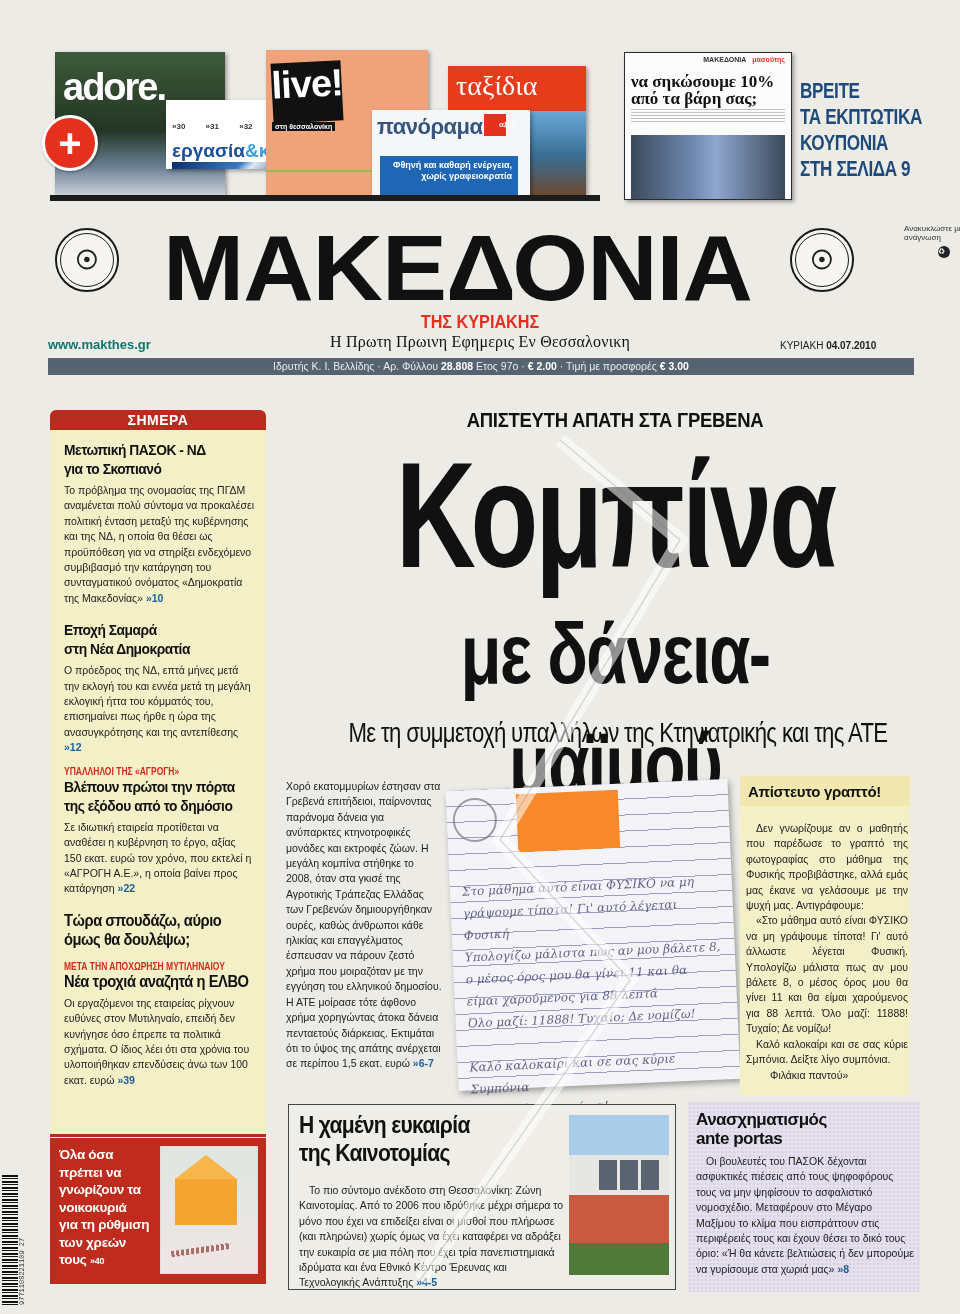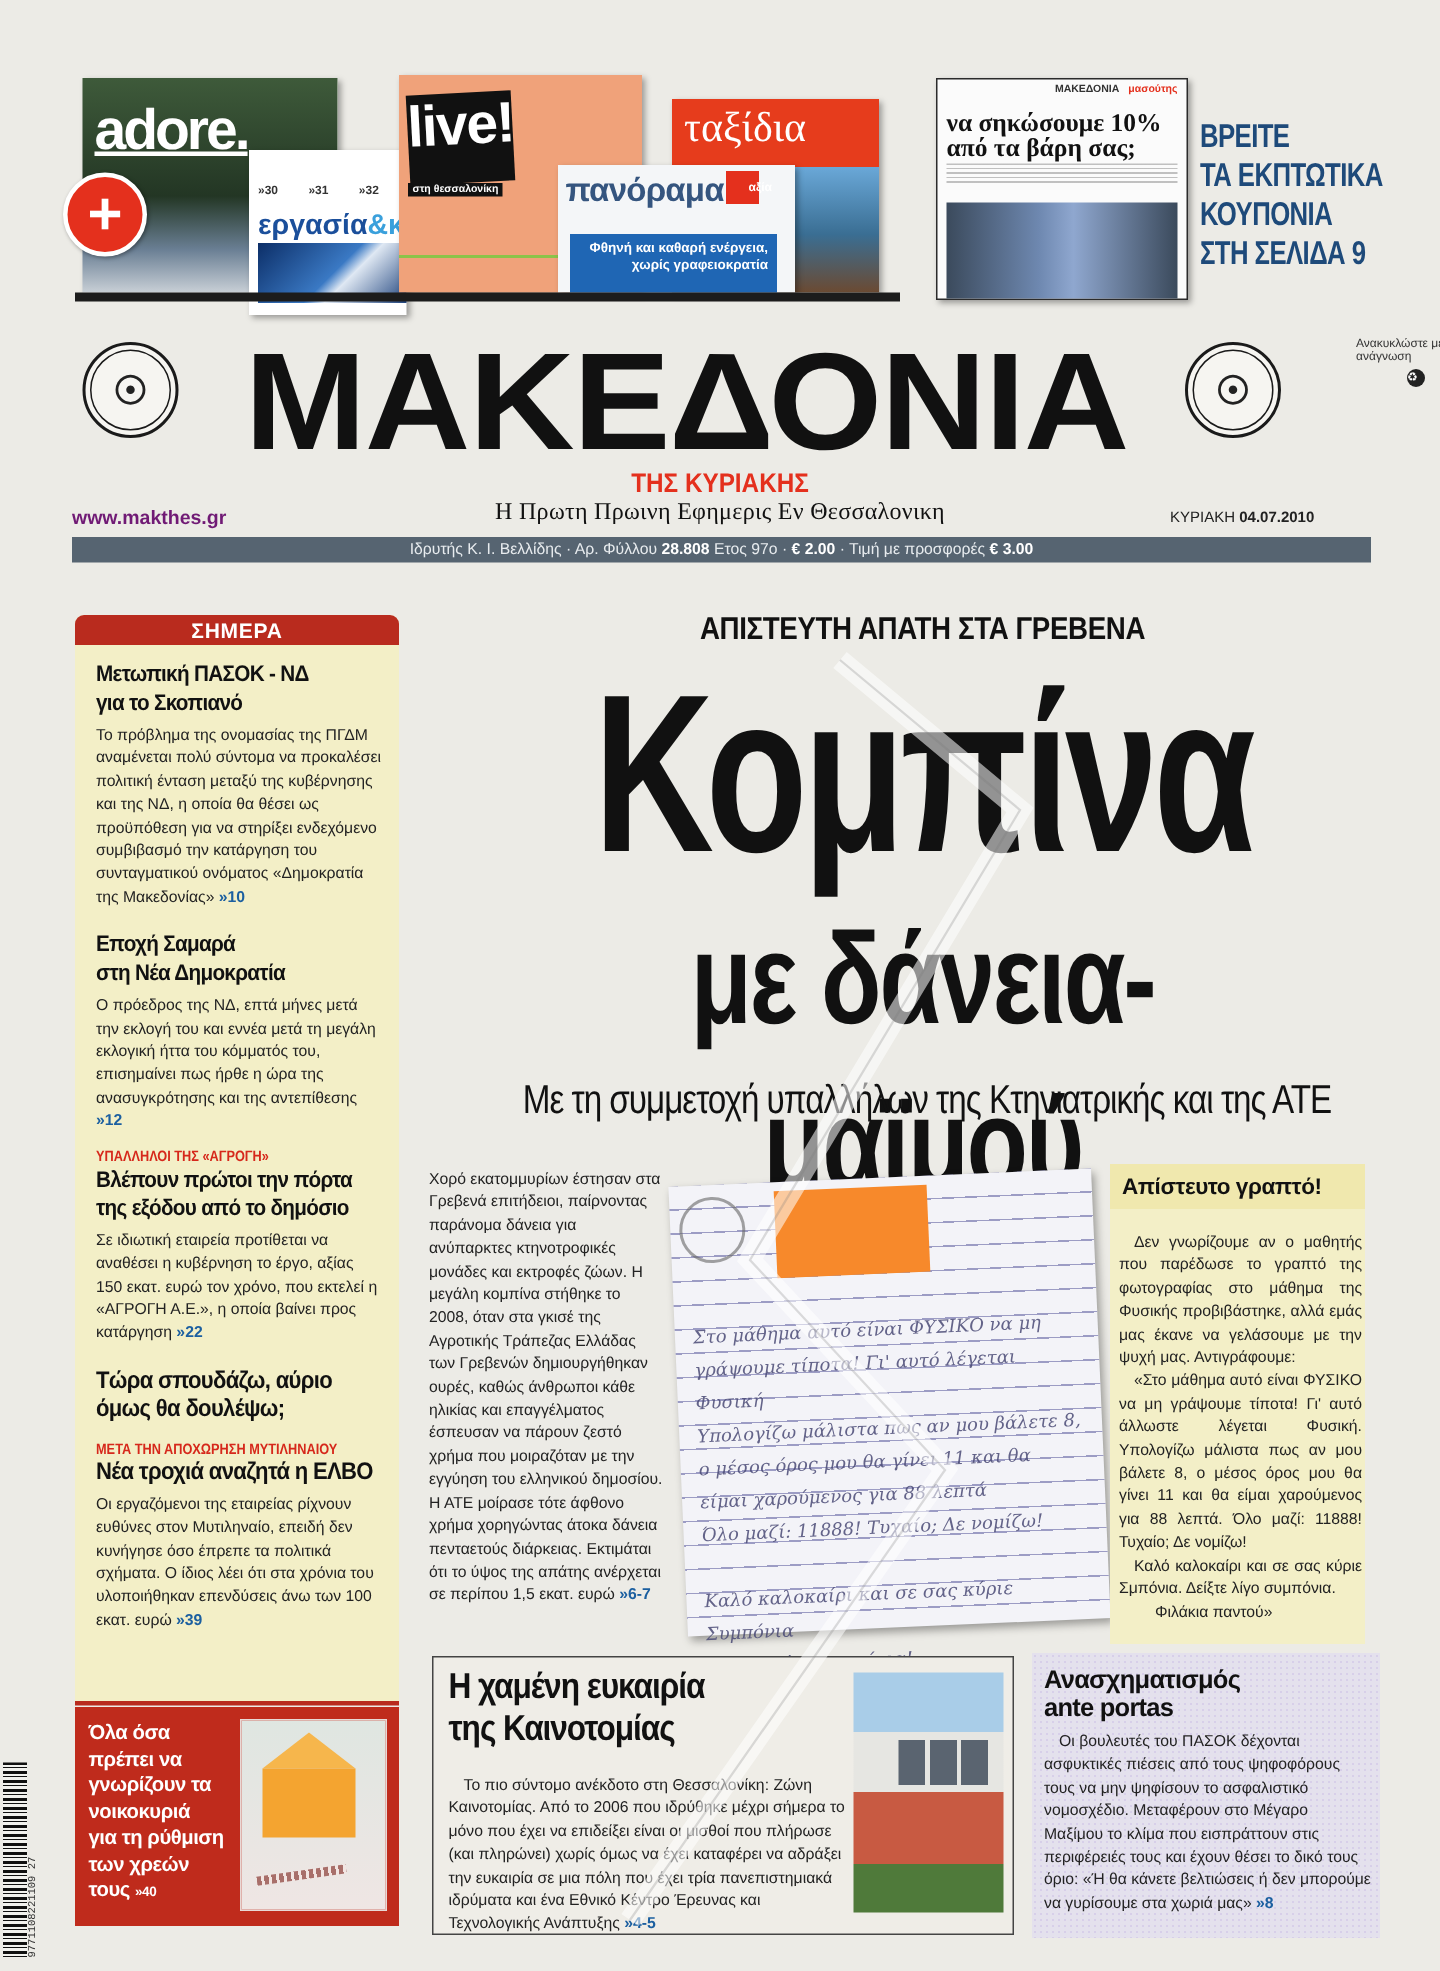--- a/index.html
+++ b/index.html
@@ -10,23 +10,23 @@
     color: #1a1a1a;
     position: relative;
     overflow: hidden;
   }
   .abs { position: absolute; }
 
   
   .shelf-bar { left: 50px; top: 195px; width: 550px; height: 6px; background: #1c1c1c; }
   .mag { position: absolute; overflow: hidden; box-shadow: 2px 2px 4px rgba(0,0,0,0.35); }
   .mag-adore { left: 55px; top: 52px; width: 170px; height: 143px; background: linear-gradient(#3e5a3a, #233624 55%, #6a7f94 80%, #c8cfd6); }
-  .mag-adore .title { position:absolute; left: 8px; top: 14px; font: 900 38px "Liberation Sans", sans-serif; color: #fff; letter-spacing: -2px; text-decoration: underline; }
+  .mag-adore .title { position:absolute; left: 8px; top: 14px; font: 900 38px "Liberation Sans", sans-serif; color: #fff; letter-spacing: -2px; }
   .plus-badge { left: 42px; top: 115px; width: 56px; height: 56px; border-radius: 50%; background: #e4301d; border: 3px solid #fff; box-shadow: 1px 1px 3px rgba(0,0,0,0.4); display:flex; align-items:center; justify-content:center; color:#fff; font: 900 40px "Liberation Sans", sans-serif; line-height: 1; z-index: 5; }
-  .mag-ergasia { left: 166px; top: 100px; width: 105px; height: 110px; background: #fff; }
+  .mag-ergasia { left: 166px; top: 100px; width: 105px; height: 69px; background: #fff; }
   .mag-ergasia .pages { position:absolute; left:6px; top: 22px; font: 700 8px "Liberation Sans", sans-serif; color:#333; word-spacing: 18px; }
   .mag-ergasia .title { position:absolute; left: 6px; top: 40px; font: 900 19px "Liberation Sans", sans-serif; color: #1b4f9b; }
   .mag-ergasia .title b { color: #3aa0dc; }
   .mag-ergasia .img { position:absolute; left:6px; top: 62px; width: 100px; height: 40px; background: linear-gradient(135deg, #0c2e67, #3a79c4 50%, #dfe8f3 60%, #1a3f7a); }
   .mag-live { left: 266px; top: 50px; width: 162px; height: 145px; background: #f0a27a; }
   .mag-live .logo { position:absolute; left: 6px; top: 12px; width: 70px; height: 60px; background:#111; transform: rotate(-3deg); color:#fff; font: 900 38px "Liberation Sans", sans-serif; line-height: 44px; text-align:center; letter-spacing: -1px; }
   .mag-live .sub { position:absolute; left: 6px; top: 72px; font: 700 7px "Liberation Sans", sans-serif; color:#fff; background:#111; padding: 1px 3px; }
   .mag-live .greenline { position:absolute; left: 0; top: 122px; width: 100%; height: 2px; background:#8bc34a; top: 120px; }
   .mag-taxidia { left: 448px; top: 66px; width: 138px; height: 129px; background: linear-gradient(#e63c1c 0 35%, #6aa8d8 35%, #3a6e93 70%, #6b4a32); }
   .mag-taxidia .title { position:absolute; left: 8px; top: 4px; font: 400 28px "Liberation Serif", serif; color: #fff; }
@@ -44,21 +44,21 @@
 
   
   .coin { width: 64px; height: 64px; border-radius: 50%; border: 2px solid #1a1a1a; background: #f6f5f1; display:flex; align-items:center; justify-content:center; }
   .coin-inner { width: 54px; height: 54px; border-radius: 50%; border: 1px solid #1a1a1a; display:flex; align-items:center; justify-content:center; font: 700 26px "DejaVu Serif", serif; color:#222; }
   .coin-left { left: 55px; top: 228px; }
   .coin-right { left: 790px; top: 228px; }
   .masthead-title { left: 130px; top: 216px; width: 655px; text-align: center; font: 900 92px "Liberation Sans", sans-serif; letter-spacing: -1px; color: #111; transform: scaleX(1.06); transform-origin: center top; }
   .recycle { left: 904px; top: 224px; width: 80px; text-align: left; font: 400 8px "Liberation Sans", sans-serif; line-height: 9px; color: #333; }
   .recycle .ico { display:block; margin: 4px auto 0; width: 12px; height: 12px; border-radius: 50%; background: #222; color:#fff; font-size: 8px; line-height: 12px; }
   .subtitle { left: 380px; top: 312px; width: 200px; text-align:center; font: 900 18px "Liberation Sans", sans-serif; color: #e4301d; transform: scaleX(0.9); }
-  .website { left: 48px; top: 337px; font: 700 13px "Liberation Sans", sans-serif; color:#701a75; }
+  .website { left: 48px; top: 337px; font: 700 13px "Liberation Sans", sans-serif; color:#0f766e; }
   .motto { left: 250px; top: 333px; width: 460px; text-align:center; font: 400 16px "Liberation Serif", serif; color:#111; letter-spacing: 0.2px; }
   .date { left: 780px; top: 340px; font: 400 10px "Liberation Sans", sans-serif; color:#222; }
   .date b { font-weight: 700; }
   .infobar { left: 48px; top: 358px; width: 866px; height: 17px; background: #566471; color: #e8ecef; font: 400 10.5px "Liberation Sans", sans-serif; text-align:center; line-height: 17px; }
   .infobar b { color:#fff; }
 
   
   .sidebar { left: 50px; top: 410px; width: 216px; height: 724px; background: #f3efc7; border-radius: 6px 6px 0 0; }
   .sidebar-head { height: 20px; background: #b92b1e; border-radius: 6px 6px 0 0; color: #fff; text-align:center; font: 700 14px "Liberation Sans", sans-serif; line-height: 20px; letter-spacing: 0.5px; }
   .story { padding: 0 10px 0 14px; }

